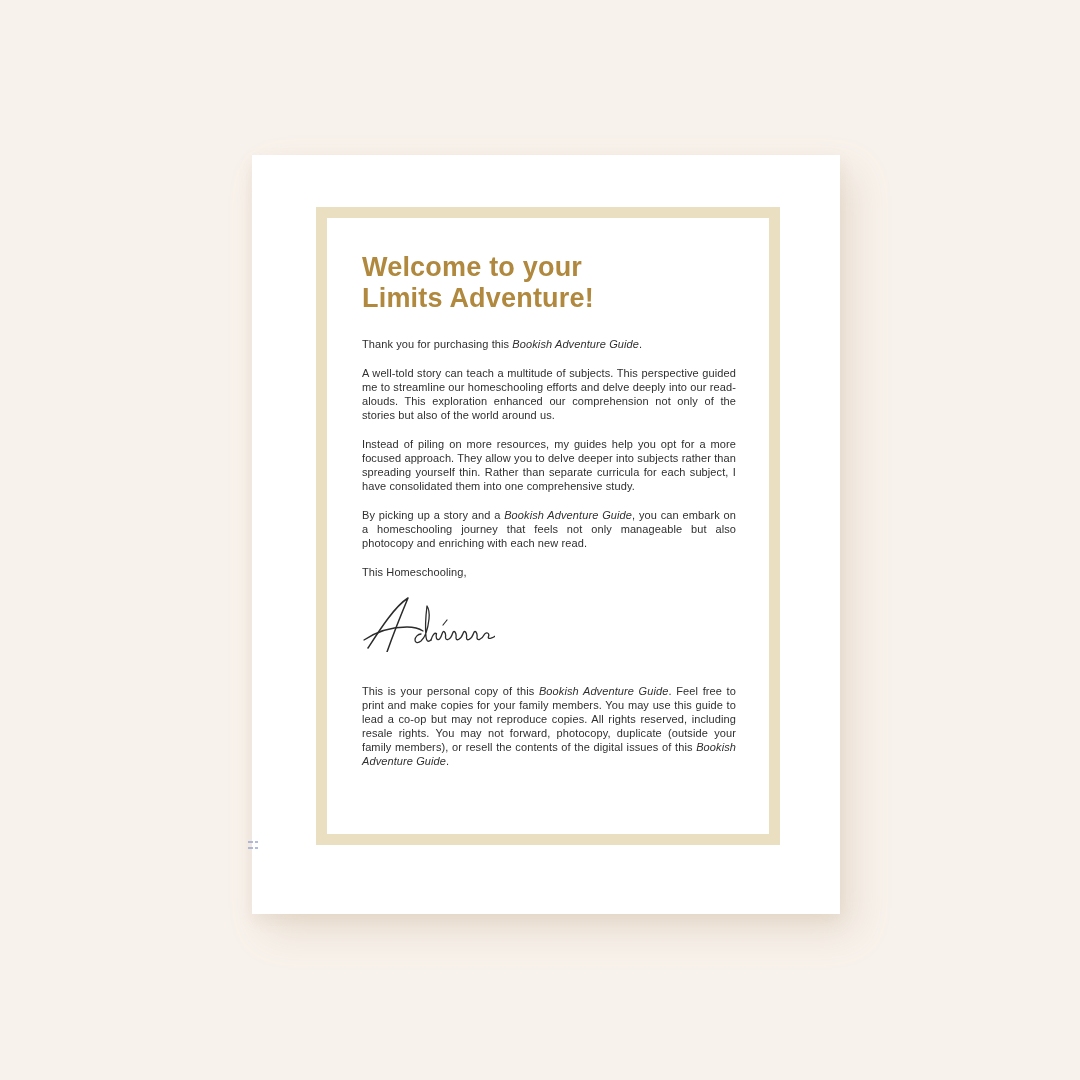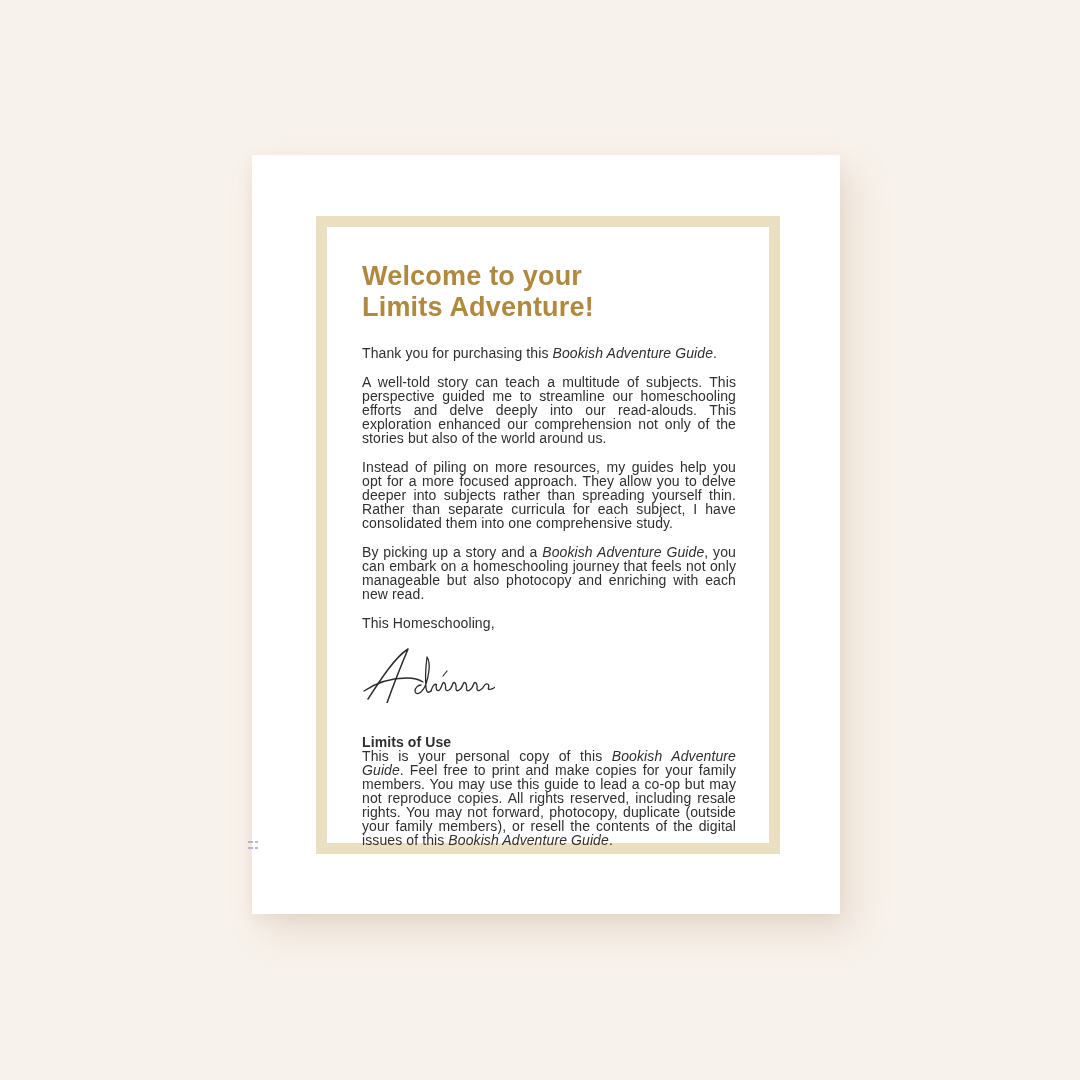--- a/index.html
+++ b/index.html
@@ -10,42 +10,42 @@
     position: relative;
     overflow: hidden;
   }
   .page {
     position: absolute; left: 252px; top: 155px;
     width: 588px; height: 759px;
     background: #ffffff;
     box-shadow: 14px 18px 36px rgba(176,143,106,0.20), 0 6px 14px rgba(176,143,106,0.12);
   }
   .frame {
-    position: absolute; left: 64px; top: 61px;
+    position: absolute; left: 64px; top: 52px;
     width: 464px; height: 638px;
     background: #ebdfc2;
     box-sizing: border-box;
     padding: 11px;
   }
   .inner {
     background: #ffffff;
     width: 100%; height: 100%;
     box-sizing: border-box;
     padding: 30px 33px 0 35px;
   }
   h1 {
     margin: 4px 0 23px 0;
     font-size: 27px; line-height: 31px;
     font-weight: bold;
     color: #b0883e;
     letter-spacing: 0.2px;
   }
   h1 .tl { display: block; }
   .body {
-    font-size: 14px; line-height: 14px;
+    font-size: 11px; line-height: 14px;
     color: #2f2f2f;
     margin: 0 0 15px 0;
     letter-spacing: 0.1px;
   }
   .jt { text-align: justify; text-justify: inter-word; }
   .bold { font-weight: bold; margin-bottom: 0; }
   .it { font-style: italic; }
   .sig { margin: 0 0 32px 1px; }
   .sig svg { display: block; }
   .edge-mark {
@@ -85,21 +85,20 @@
             <path stroke-width="1.5" d="M5 54 C 16 37 31 13 45 4 C 40 16 31 38 24 58"></path>
             <path stroke-width="1.3" d="M1 46 C 13 38 28 33 44 33 C 52 33 57 35 60 37"></path>
             <path stroke-width="1.3" d="M58 40 C 55 40 52 43 52 46 C 52 49 55 49.5 58 47 C 62 43.5 65 34 66 25 C 66.5 20 66 15 64 12 C 63 20 62 33 63 43 C 63.5 47 65 48.5 68 46"></path>
             <path stroke-width="1.3" d="M68 46 Q 70.5 38 73.5 39.5 Q 72.5 44 74.5 45.5 Q 77 46.5 79 40 Q 80 36.5 81.5 38 Q 83 39.5 82.5 43 Q 82.5 46 85 45.5 Q 88 44.5 89.5 39.5 Q 90.5 36.5 92 38 Q 93.5 40 93 43.5 Q 93 46.5 95.5 45.5 Q 98.5 44 100 39.5 Q 101 36.5 102.5 38 Q 104 40 103.5 43.5 Q 103.5 46.5 106 45.5 Q 109 44 110.5 39.5 Q 111.5 36.5 113 38 Q 114.5 40 114 43.5 Q 114 46.2 116.5 45.5 Q 119.5 44.3 121 41 Q 122.3 38.2 124.5 39 Q 126.5 40 125.5 42.5 Q 124.5 45 128 44.2 Q 131.5 43.2 134 40.5"></path>
             <path stroke-width="1.2" d="M80 31 L 84 26"></path>
           </g>
         </svg>
       </div>
 
       <div class="limits">
-        <p class="body bold">Limits of Use</p>
         <p class="body jt"><span>This is your personal copy of this </span><span class="it">Bookish Adventure Guide</span><span>. Feel free to print and make copies for your family members. You may use this guide to lead a co-op but may not reproduce copies. All rights reserved, including resale rights. You may not forward, photocopy, duplicate (outside your family members), or resell the contents of the digital issues of this </span><span class="it">Bookish Adventure Guide</span><span>.</span></p>
       </div>
 
     </div>
   </div>
 
   <div class="edge-mark">
     <div class="row"><span class="dash d1"></span><span class="dash d2"></span></div>
     <div class="row"><span class="dash d1"></span><span class="dash d2"></span></div>
   </div>

